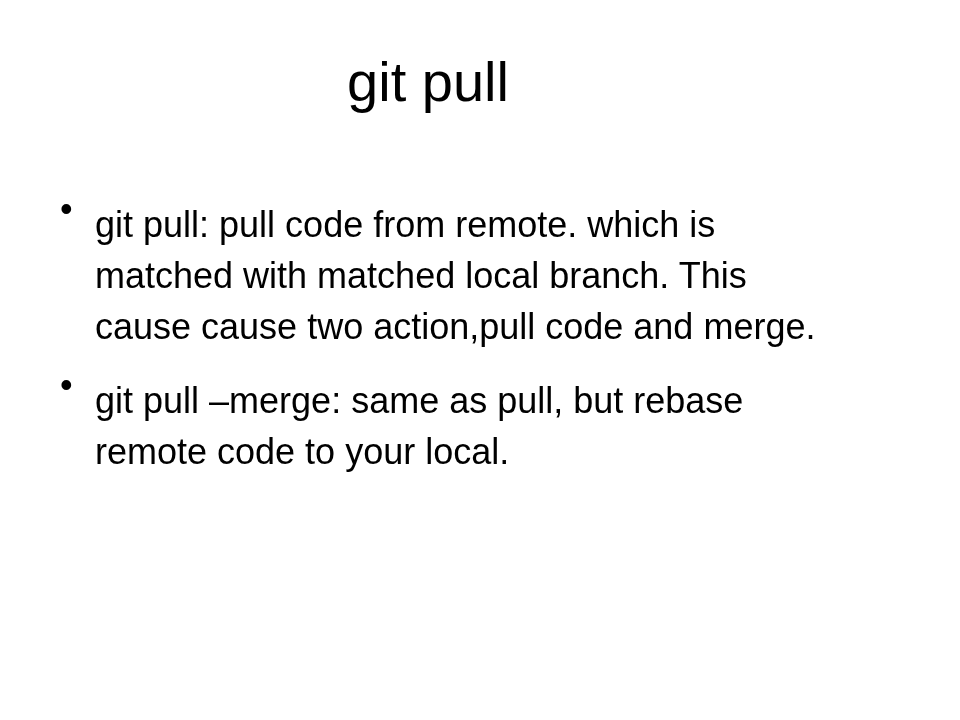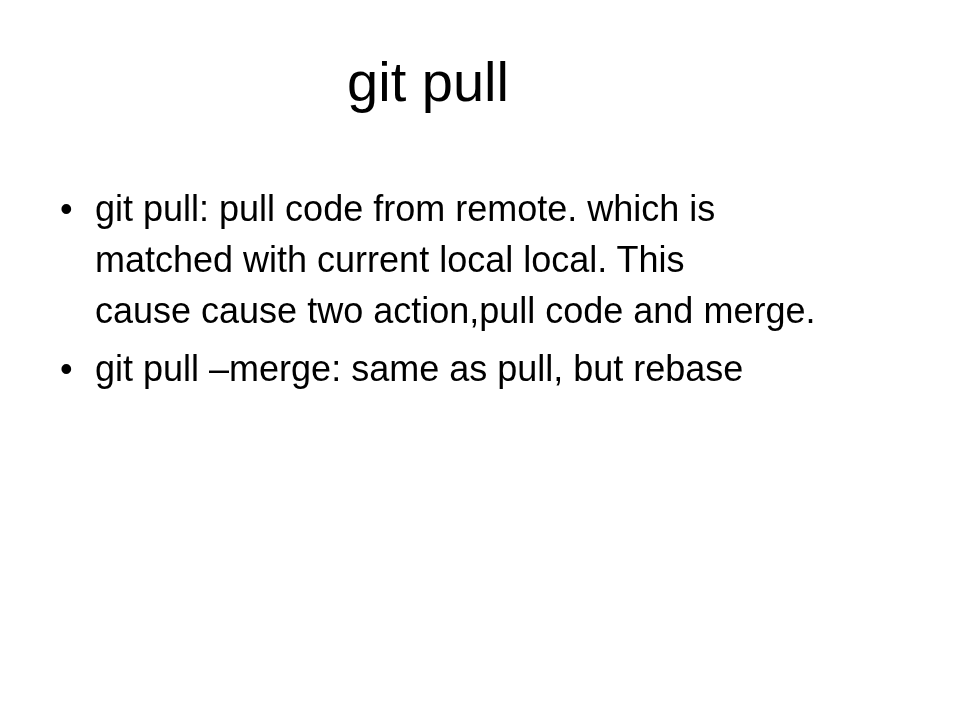--- a/index.html
+++ b/index.html
@@ -50,44 +50,46 @@
     width: 35px;
     font-size: 36px;
     line-height: 51px;
     color: #000000;
   }
   .bullet-text {
     flex: 1 1 auto;
     font-size: 36px;
     line-height: 51px;
     color: #000000;
+    margin-top: 16px;
   }
   .bullet-line {
     white-space: nowrap;
   }
 </style>
 </head>
 <body>
 
 <div class="slide">
 
   <div class="slide-title">git pull</div>
 
   <div class="bullet-list">
 
     <div class="bullet-item">
       <div class="bullet-marker">•</div>
       <div class="bullet-text">
         <div class="bullet-line">git pull: pull code from remote. which is</div>
-        <div class="bullet-line">matched with current local local. This</div>
+        <div class="bullet-line">matched with matched local branch. This</div>
         <div class="bullet-line">cause cause two action,pull code and merge.</div>
       </div>
     </div>
 
     <div class="bullet-item">
       <div class="bullet-marker">•</div>
       <div class="bullet-text">
         <div class="bullet-line">git pull –merge: same as pull, but rebase</div>
+        <div class="bullet-line">remote code to your local.</div>
       </div>
     </div>
 
   </div>
 </div>
 
 </body></html>

